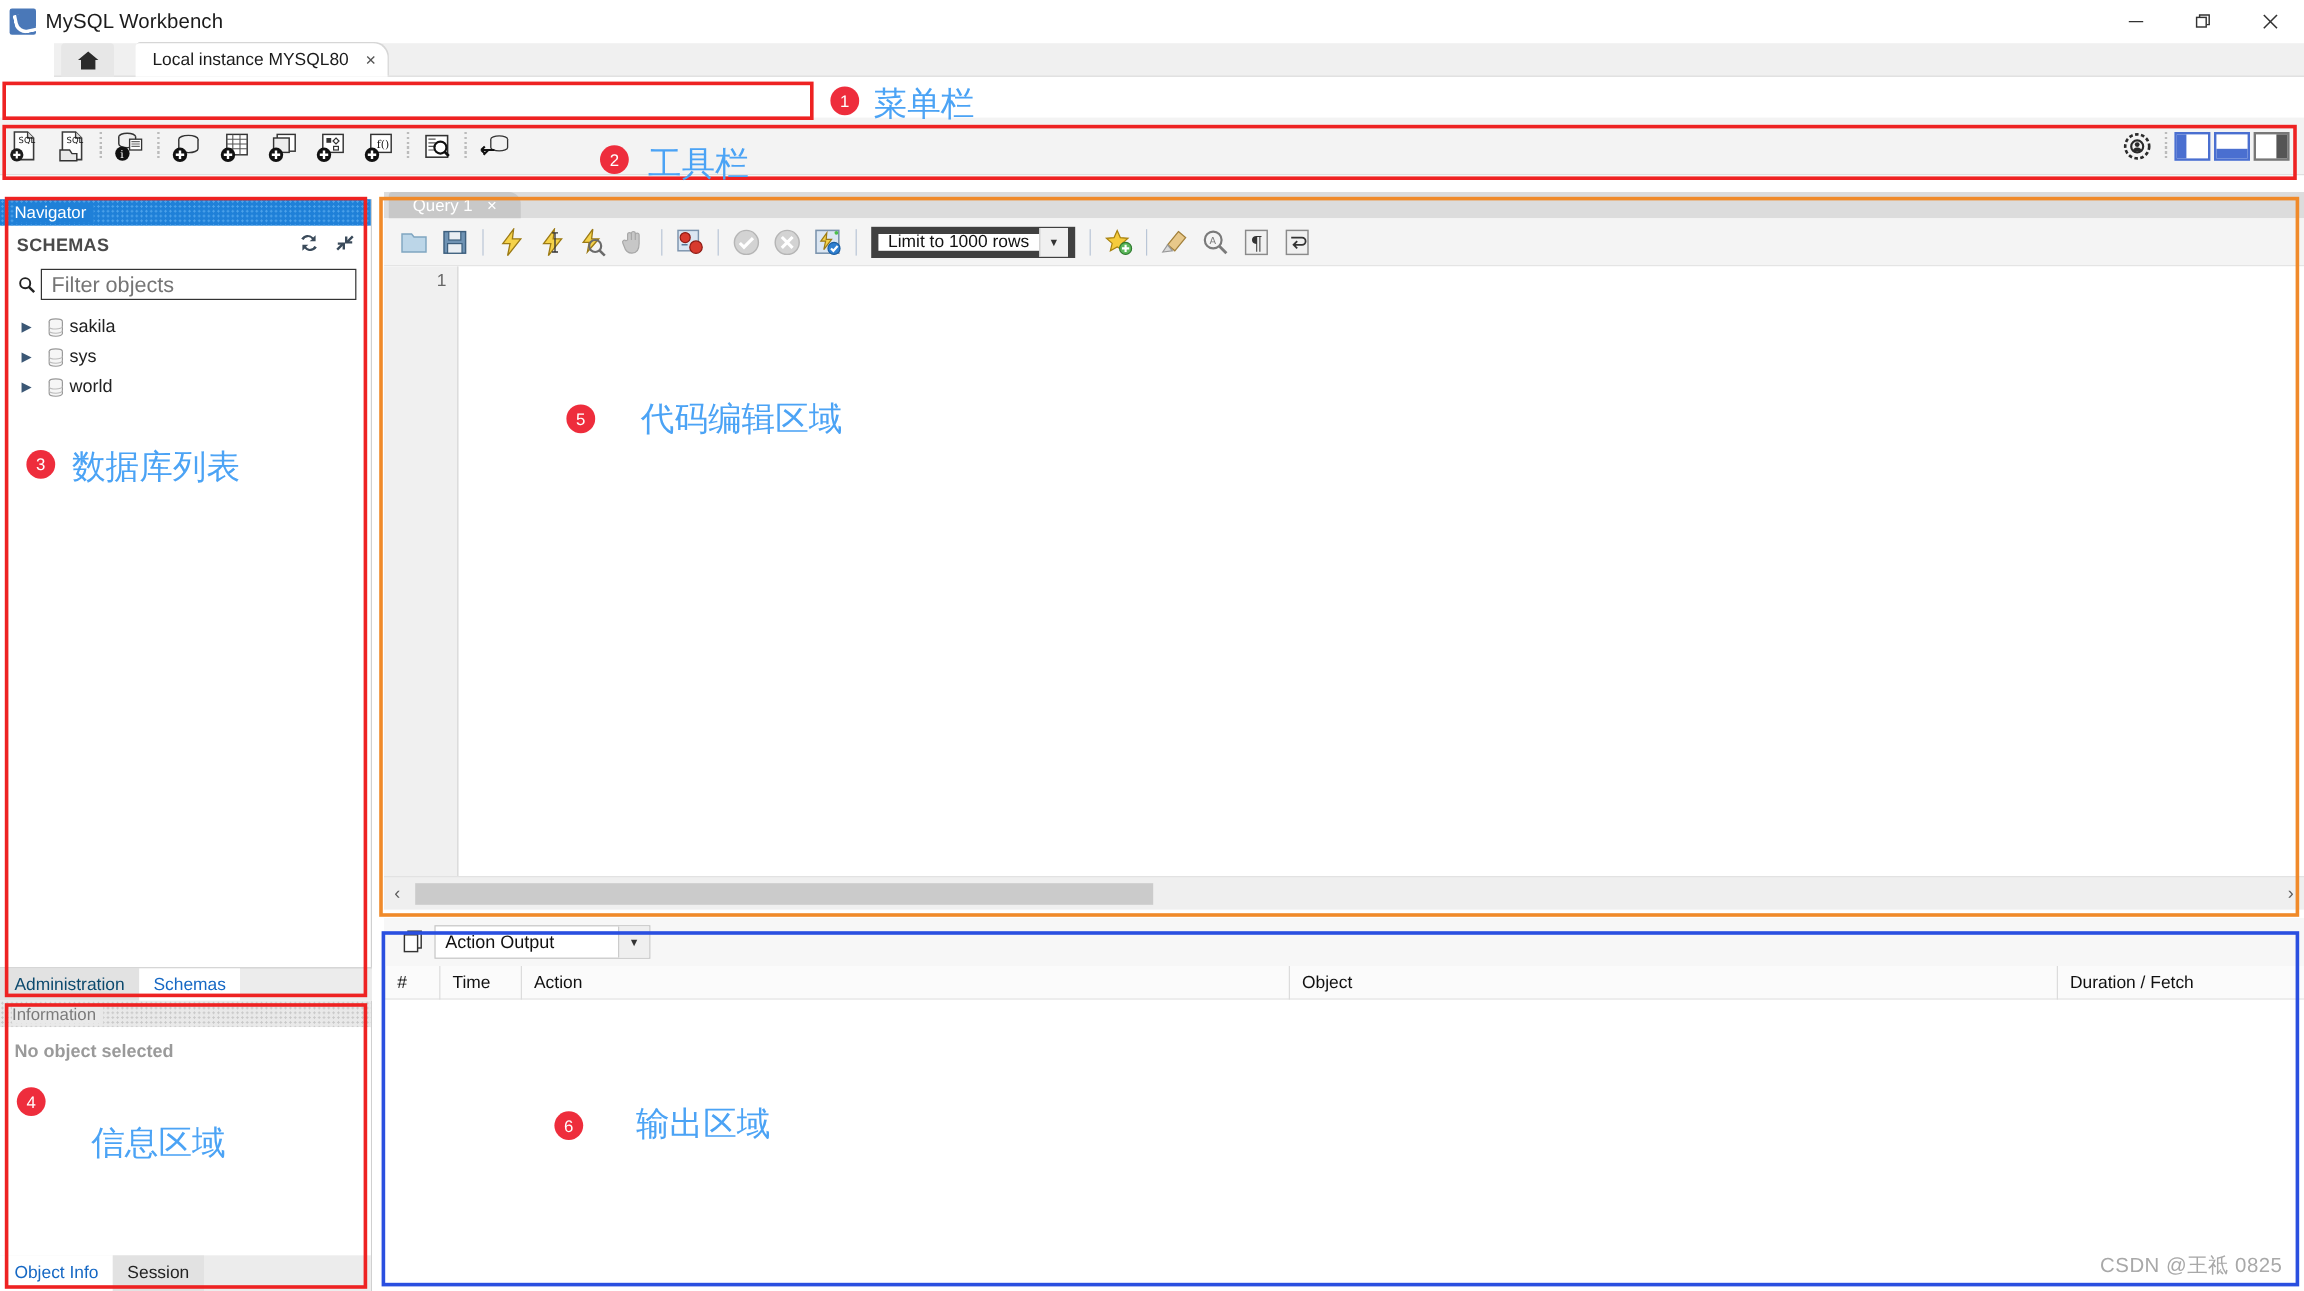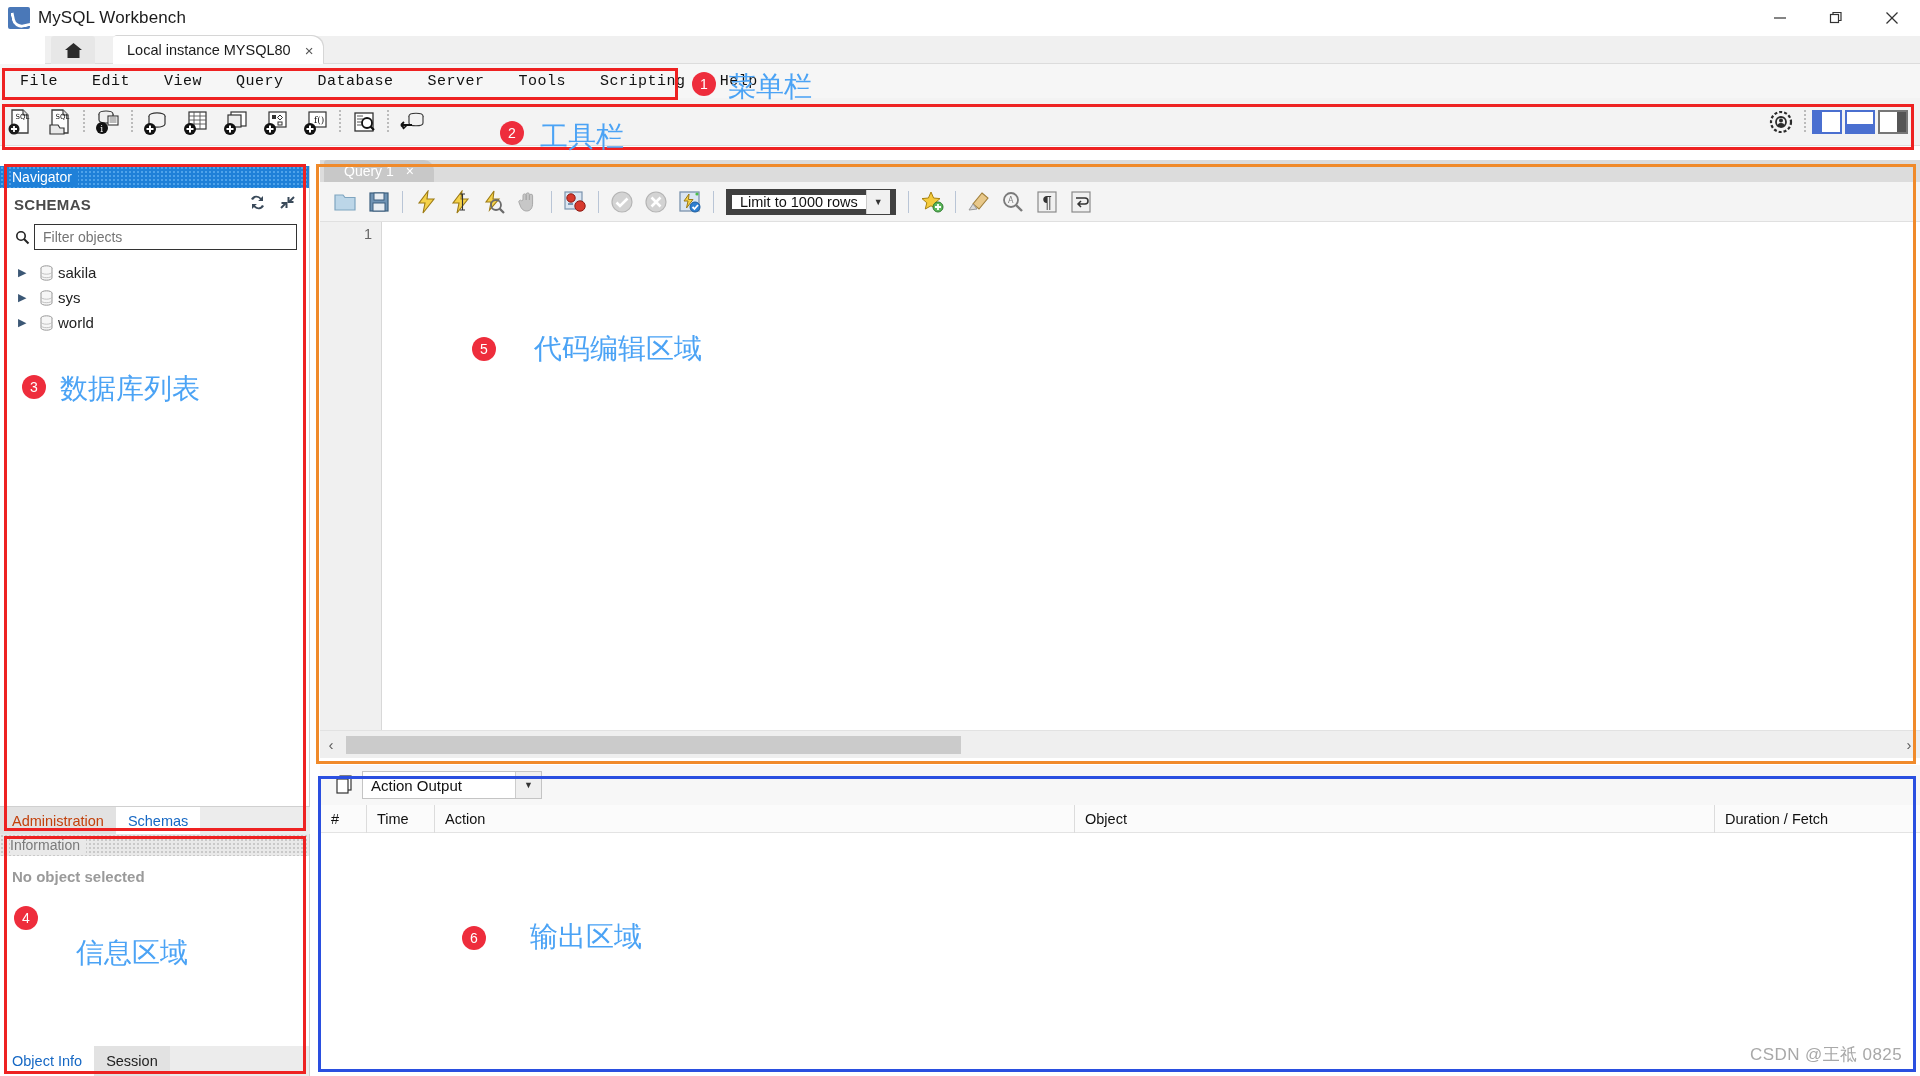--- a/index.html
+++ b/index.html
@@ -101,35 +101,35 @@
     font-size:15px; color:#4a4a4a; font-weight:bold; letter-spacing:.3px;
   }
   .schemas-row .icons{ margin-left:auto; display:flex; gap:14px; color:#3a4a5a; }
   .filter-row{ padding:4px 12px 0 10px; display:flex; align-items:center; }
   .filter-row .mag{ width:24px; color:#333; display:flex; justify-content:center; }
   .filter-box {
     flex:1; height:26px; border:1px solid #333; background:#fff;
     display:flex; align-items:center; padding-left:8px;
   }
   .filter-box input{
-    border:0; outline:0; width:100%; font-size:14px; color:#8a8a8a;
+    border:0; outline:0; width:100%; font-size:18px; color:#8a8a8a;
     font-family:"Liberation Sans", sans-serif; background:transparent;
   }
   .schema-list{ margin-top:10px; }
   .schema-item{ height:25px; display:flex; align-items:center; padding-left:18px; font-size:15px; color:#222; }
   .tri{ width:16px; color:#3b5775; font-size:11px; }
   .db-ic{ width:24px; display:flex; justify-content:center; }
 
   
   .nav-tabs{
     position:absolute; left:0; top:806px; width:310px; height:28px;
     background:#ececec; border-top:1px solid #d0d0d0; display:flex; align-items:stretch;
   }
   .nav-tab{ display:flex; align-items:center; padding:0 12px; font-size:14.5px; }
-  .nav-tab.inactive{ background:#e2e2e2; color:#c2410c; }
+  .nav-tab.inactive{ background:#e2e2e2; color:#0c4a6e; }
   .nav-tab.active{ background:#ffffff; color:#1668c4; }
 
   
   .infopanel{
     position:absolute; left:0; top:834px; width:310px; height:242px;
     background:#ffffff; border-right:1px solid #d0d0d0;
   }
   .info-header{
     height:22px; background:#e9e9e9; color:#7a7a7a; font-size:14px;
     display:flex; align-items:center; padding-left:10px;
@@ -274,31 +274,20 @@
           <path d="M9.5 1 L18 8 H15.5 V16 H3.5 V8 H1 Z" fill="#2b2b2b"></path>
         </svg>
       </span>
     </div>
     <div class="conn-tab">
       <span class="lbl">Local instance MYSQL80</span>
       <span class="x">×</span>
     </div>
   </div>
 
-  <div class="menubar">
-    <div class="menu-item">File</div>
-    <div class="menu-item">Edit</div>
-    <div class="menu-item">View</div>
-    <div class="menu-item">Query</div>
-    <div class="menu-item">Database</div>
-    <div class="menu-item">Server</div>
-    <div class="menu-item">Tools</div>
-    <div class="menu-item">Scripting</div>
-    <div class="menu-item">Help</div>
-  </div>
 
   <div class="toolbar">
     <div class="tb-icon">
       <svg width="30" height="30" viewBox="0 0 30 30">
         <path d="M7 3 h11 l5 5 v18 h-16 z" fill="#fdfdfd" stroke="#3a3a3a" stroke-width="1.3"></path>
         <path d="M18 3 v5 h5" fill="#ddd" stroke="#3a3a3a" stroke-width="1.1"></path>
         <text x="10.5" y="12" font-size="7" fill="#111" font-family="DejaVu Sans, sans-serif">SQL</text>
         <circle cx="9" cy="22" r="5.5" fill="#1c1c1c"></circle>
         <path d="M9 19 v6 M6 22 h6" stroke="#fff" stroke-width="1.8"></path>
       </svg>

